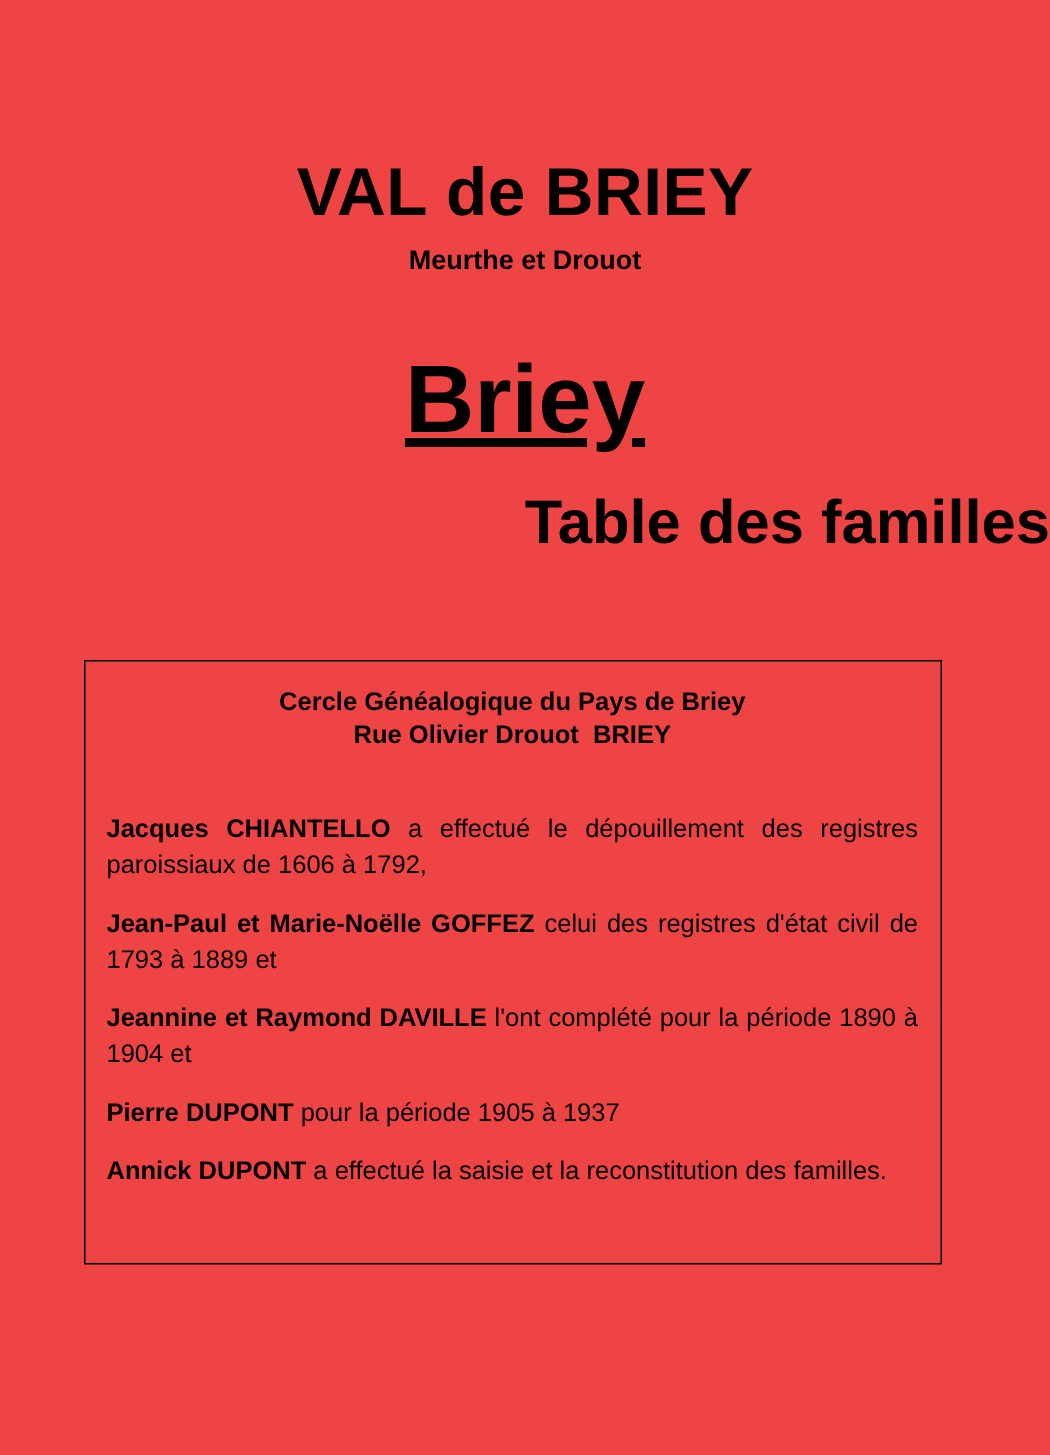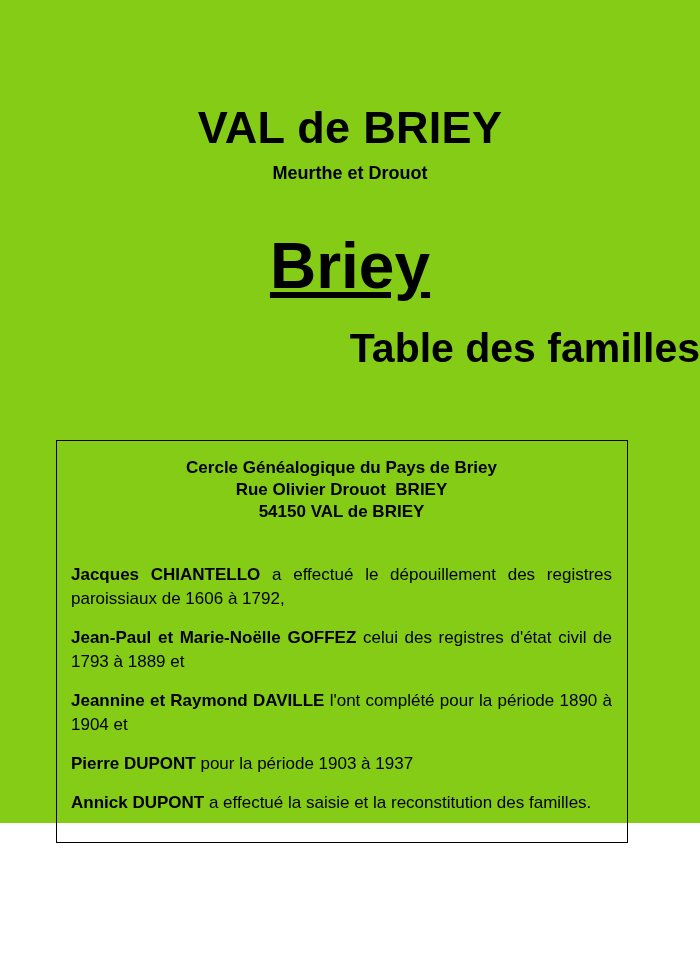--- a/index.html
+++ b/index.html
@@ -11,23 +11,23 @@
     width: 700px;
     height: 970px;
     font-family: "Liberation Sans", sans-serif;
     color: #000000;
     position: relative;
     overflow: hidden;
   }
 
   .page {
     width: 700px;
-    height: 823px;
+    height: 970px;
     position: relative;
-    background: #84cc16;
+    background: #ef4444;
   }
 
   
   .title-block {
     text-align: center;
     padding-top: 104px;
   }
   .main-title {
     font-size: 45px;
     font-weight: bold;
@@ -112,26 +112,25 @@
 
   <h2 class="commune-title">Briey</h2>
 
   <h3 class="doc-title">Table des familles</h3>
 
   <div class="info-box">
 
     <div class="org-block">
       <div class="org-line">Cercle Généalogique du Pays de Briey</div>
       <div class="org-line">Rue Olivier Drouot  BRIEY</div>
-      <div class="org-line">54150 VAL de BRIEY</div>
     </div>
 
     <div class="body-list">
       <p class="para first"><b>Jacques CHIANTELLO</b><span> a effectué le dépouillement des registres paroissiaux de 1606 à 1792,</span></p>
       <p class="para"><b>Jean-Paul et Marie-Noëlle GOFFEZ</b><span> celui des registres d'état civil de 1793 à 1889 et</span></p>
       <p class="para"><b>Jeannine et Raymond DAVILLE</b><span> l'ont complété pour la période 1890 à 1904 et</span></p>
-      <p class="para"><b>Pierre DUPONT</b><span> pour la période 1903 à 1937</span></p>
+      <p class="para"><b>Pierre DUPONT</b><span> pour la période 1905 à 1937</span></p>
       <p class="para"><b>Annick DUPONT</b><span> a effectué la saisie et la reconstitution des familles.</span></p>
     </div>
 
   </div>
 
 </div>
 
 </body></html>

